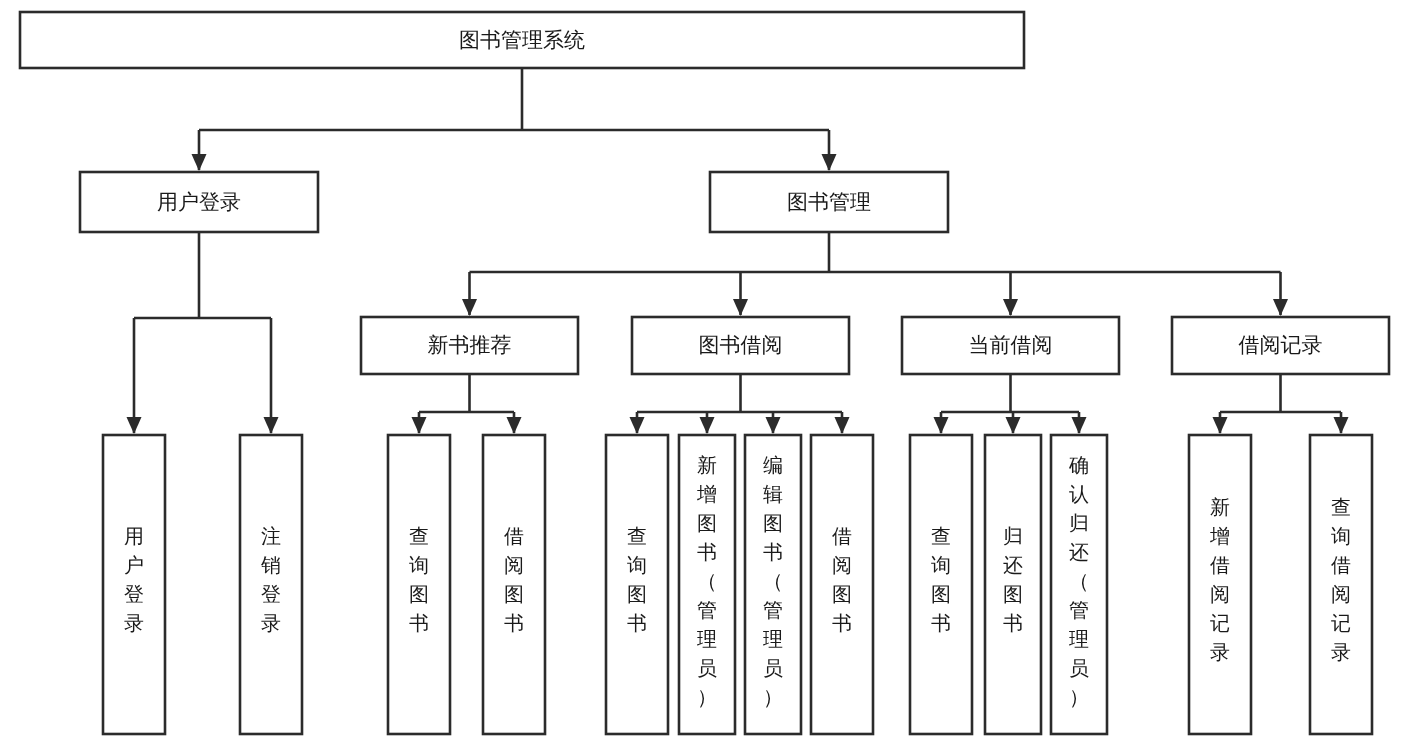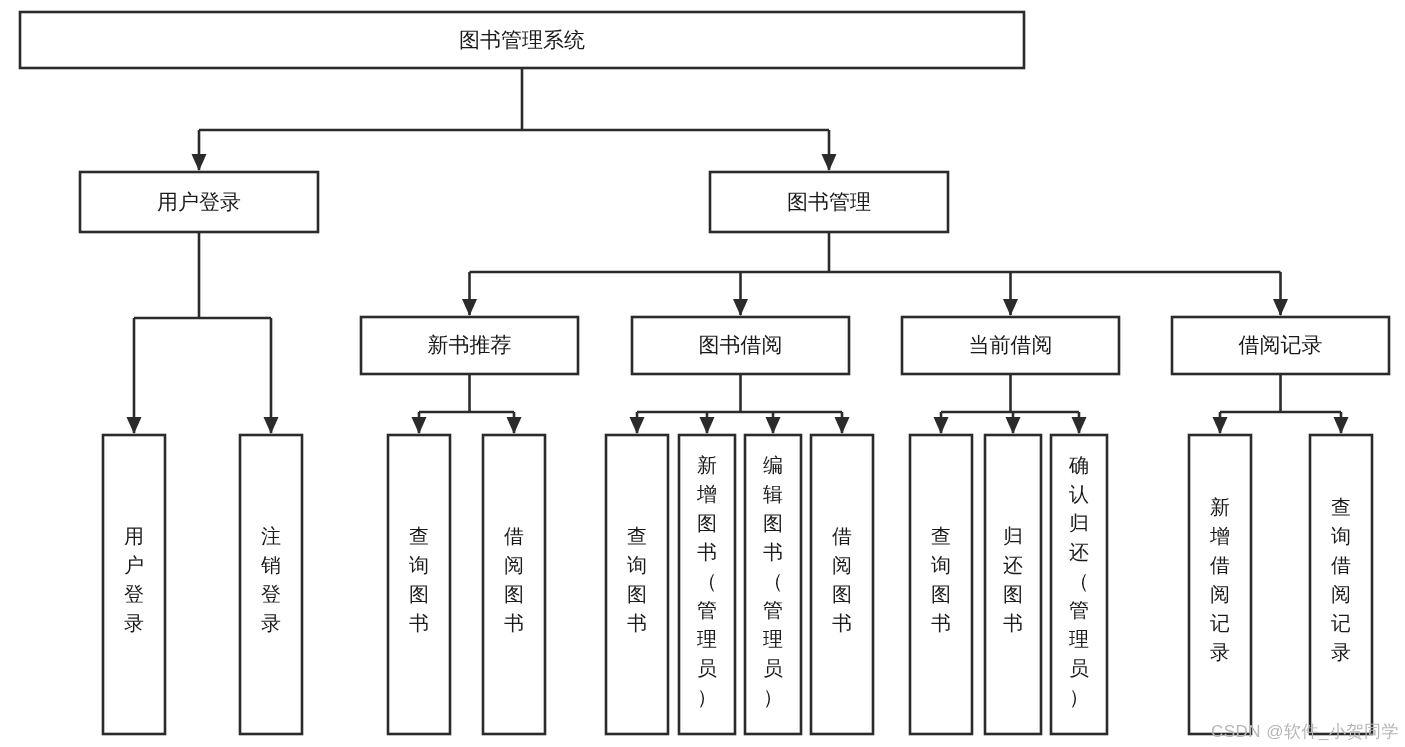--- a/index.html
+++ b/index.html
@@ -204,15 +204,14 @@
           <rect x="1189" y="435" width="62" height="299" class="node-box"></rect>
           <text x="1220" class="node-label-vertical"><tspan x="1220" y="514">新</tspan><tspan x="1220" y="543">增</tspan><tspan x="1220" y="572">借</tspan><tspan x="1220" y="601">阅</tspan><tspan x="1220" y="630">记</tspan><tspan x="1220" y="659">录</tspan></text>
         </g>
         <g>
           <rect x="1310" y="435" width="62" height="299" class="node-box"></rect>
           <text x="1341" class="node-label-vertical"><tspan x="1341" y="514">查</tspan><tspan x="1341" y="543">询</tspan><tspan x="1341" y="572">借</tspan><tspan x="1341" y="601">阅</tspan><tspan x="1341" y="630">记</tspan><tspan x="1341" y="659">录</tspan></text>
         </g>
       </g>
   </svg>
 
-  <div class="watermark">CSDN @软件_小贺同学</div>
 
 </div>
 
 </body></html>

